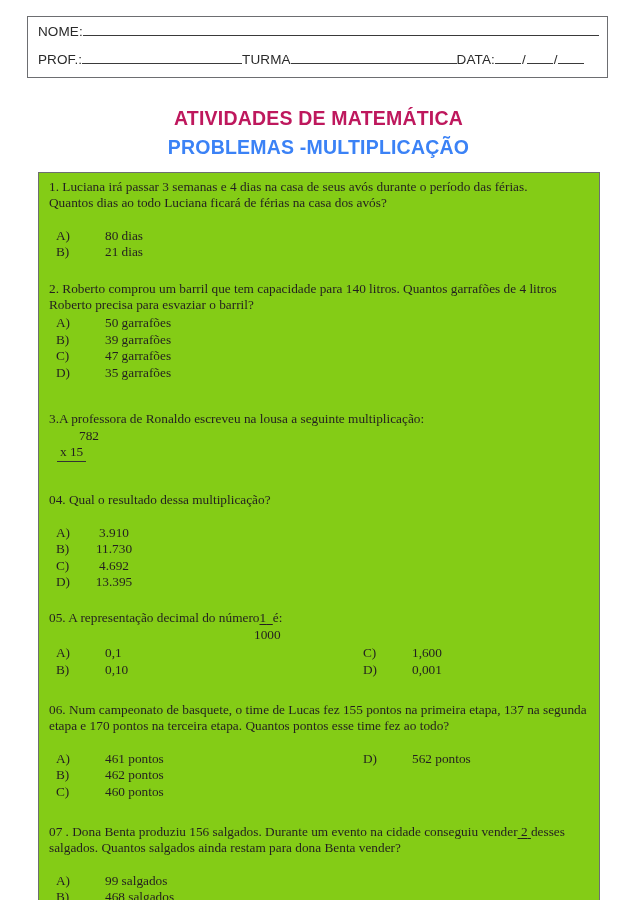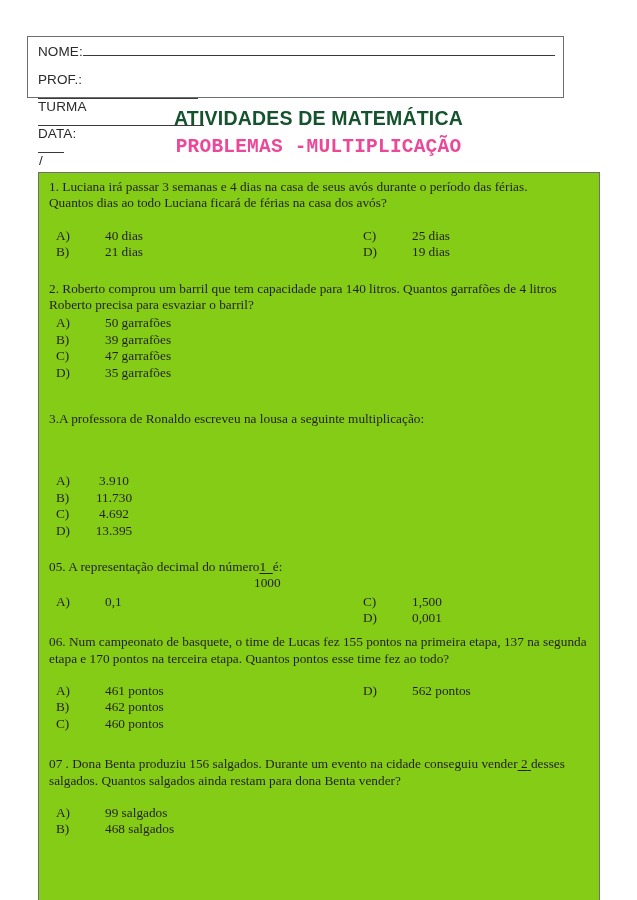--- a/index.html
+++ b/index.html
@@ -13,40 +13,40 @@
     position: relative;
     font-family: "Liberation Serif", "DejaVu Serif", serif;
     color: #231f20;
     overflow: hidden;
   }
 
   
   .header-box {
     position: absolute;
     left: 27px;
-    top: 36px;
-    width: 537px;
+    top: 16px;
+    width: 581px;
     height: 62px;
     border: 1.5px solid #6d6e71;
     box-sizing: border-box;
     background: #ffffff;
   }
   .header-row {
     position: absolute;
     left: 10px;
     right: 8px;
     display: flex;
     align-items: baseline;
     font-family: "Liberation Sans", "DejaVu Sans", sans-serif;
     font-size: 13.5px;
     color: #2a2a2a;
     white-space: nowrap;
   }
   .header-row.row-1 { top: 7px; }
-  .header-row.row-2 { top: 35px; flex-direction: column; }
+  .header-row.row-2 { top: 35px; }
   .hdr-label { letter-spacing: .1px; }
   .rule {
     display: inline-block;
     border-bottom: 1.2px solid #3a3a3a;
     height: 11px;
     flex: 0 0 auto;
   }
   .rule.grow { flex: 1 1 auto; }
   .slash { padding: 0 1px; }
 
@@ -167,115 +167,117 @@
     <span class="rule" style="width:26px"></span>
     <span class="slash">/</span>
     <span class="rule" style="width:26px"></span>
     <span class="slash">/</span>
     <span class="rule" style="width:26px"></span>
   </div>
 
 </div>
 
 <div class="title-wrap">
-  <div class="doc-title" style="color: #14532d;">ATIVIDADES DE MATEMÁTICA</div>
-  <div class="doc-title" style="color: #ec4899; font-family: Liberation Mono, monospace;">PROBLEMAS -MULTIPLICAÇÃO</div>
+  <div class="doc-title" style="color: #be185d;">ATIVIDADES DE MATEMÁTICA</div>
+  <div class="doc-title" style="color: #3b82f6;">PROBLEMAS -MULTIPLICAÇÃO</div>
 </div>
 
 <div class="content-box">
 
   <div class="question">
     <div class="q-stem">
       <span class="line">1. Luciana irá passar 3 semanas e 4 dias na casa de seus avós durante o período das férias.</span>
       <span class="line">Quantos dias ao todo Luciana ficará de férias na casa dos avós?</span>
     </div>
     <div class="spacer-14"></div>
     <div class="opts">
       <div class="opt">
-        <span class="letter">A)</span><span class="val">40 dias</span>
+        <span class="letter">A)</span><span class="val">80 dias</span>
       </div>
       <div class="opt">
         <span class="letter">B)</span><span class="val">21 dias</span>
+      </div>
+    </div>
+  </div>
+
+  <div class="spacer-20"></div>
+
+  <div class="question">
+    <div class="q-stem">
+      <span class="line">2. Roberto comprou um barril que tem capacidade para 140 litros. Quantos garrafões de 4 litros</span>
+      <span class="line">Roberto precisa para esvaziar o barril?</span>
+    </div>
+    <div class="opts">
+      <div class="opt">
+        <span class="letter">A)</span><span class="val">50 garrafões</span>
+      </div>
+      <div class="opt">
+        <span class="letter">B)</span><span class="val">39 garrafões</span>
+      </div>
+      <div class="opt">
+        <span class="letter">C)</span><span class="val">47 garrafões</span>
+      </div>
+      <div class="opt">
+        <span class="letter">D)</span><span class="val">35 garrafões</span>
+      </div>
+    </div>
+  </div>
+
+  <div class="spacer-30"></div>
+
+  <div class="question">
+    <div class="q-stem">
+      <span class="line">3.A professora de Ronaldo escreveu na lousa a seguinte multiplicação:</span>
+    </div>
+    <div class="mult">
+      <span class="top">782</span>
+      <span class="bottom">x  15</span>
+    </div>
+  </div>
+
+  <div class="spacer-30"></div>
+
+  <div class="question">
+    <div class="q-stem">
+      <span class="line">04. Qual o resultado dessa multiplicação?</span>
+    </div>
+    <div class="spacer-14"></div>
+    <div class="opts">
+      <div class="opt">
+        <span class="letter" style="width:34px">A)</span><span class="val num-right">3.910</span>
+      </div>
+      <div class="opt">
+        <span class="letter" style="width:34px">B)</span><span class="val num-right">11.730</span>
+      </div>
+      <div class="opt">
+        <span class="letter" style="width:34px">C)</span><span class="val num-right">4.692</span>
+      </div>
+      <div class="opt">
+        <span class="letter" style="width:34px">D)</span><span class="val num-right">13.395</span>
+      </div>
+    </div>
+  </div>
+
+  <div class="spacer-20"></div>
+
+  <div class="question">
+    <div class="q-stem">
+      <span class="line"><span>05. A representação decimal do número</span><span class="u-frac">1</span><span class="u-frac">&nbsp;&nbsp;</span><span>é:</span></span>
+      <span class="denom-line">1000</span>
+    </div>
+    <div class="opts">
+      <div class="opt">
+        <span class="letter">A)</span><span class="val">0,1</span>
+      </div>
+      <div class="opt">
+        <span class="letter">B)</span><span class="val">0,10</span>
       </div>
       <div class="opt-col-right">
         <div class="opt">
-          <span class="letter">C)</span><span class="val">25 dias</span>
-        </div>
-        <div class="opt">
-          <span class="letter">D)</span><span class="val">19 dias</span>
-        </div>
-      </div>
-    </div>
-  </div>
-
-  <div class="spacer-20"></div>
-
-  <div class="question">
-    <div class="q-stem">
-      <span class="line">2. Roberto comprou um barril que tem capacidade para 140 litros. Quantos garrafões de 4 litros</span>
-      <span class="line">Roberto precisa para esvaziar o barril?</span>
-    </div>
-    <div class="opts">
-      <div class="opt">
-        <span class="letter">A)</span><span class="val">50 garrafões</span>
-      </div>
-      <div class="opt">
-        <span class="letter">B)</span><span class="val">39 garrafões</span>
-      </div>
-      <div class="opt">
-        <span class="letter">C)</span><span class="val">47 garrafões</span>
-      </div>
-      <div class="opt">
-        <span class="letter">D)</span><span class="val">35 garrafões</span>
-      </div>
-    </div>
-  </div>
-
-  <div class="spacer-30"></div>
-
-  <div class="question">
-    <div class="q-stem">
-      <span class="line">3.A professora de Ronaldo escreveu na lousa a seguinte multiplicação:</span>
-    </div>
-  </div>
-
-  <div class="spacer-30"></div>
-
-  <div class="question">
-    <div class="spacer-14"></div>
-    <div class="opts">
-      <div class="opt">
-        <span class="letter" style="width:34px">A)</span><span class="val num-right">3.910</span>
-      </div>
-      <div class="opt">
-        <span class="letter" style="width:34px">B)</span><span class="val num-right">11.730</span>
-      </div>
-      <div class="opt">
-        <span class="letter" style="width:34px">C)</span><span class="val num-right">4.692</span>
-      </div>
-      <div class="opt">
-        <span class="letter" style="width:34px">D)</span><span class="val num-right">13.395</span>
-      </div>
-    </div>
-  </div>
-
-  <div class="spacer-20"></div>
-
-  <div class="question">
-    <div class="q-stem">
-      <span class="line"><span>05. A representação decimal do número</span><span class="u-frac">1</span><span class="u-frac">&nbsp;&nbsp;</span><span>é:</span></span>
-      <span class="denom-line">1000</span>
-    </div>
-    <div class="opts">
-      <div class="opt">
-        <span class="letter">A)</span><span class="val">0,1</span>
-      </div>
-      <div class="opt-col-right">
-        <div class="opt">
-          <span class="letter">C)</span><span class="val">1,500</span>
+          <span class="letter">C)</span><span class="val">1,600</span>
         </div>
         <div class="opt">
           <span class="letter">D)</span><span class="val">0,001</span>
         </div>
       </div>
     </div>
   </div>
 
   <div class="spacer-24"></div>
 

